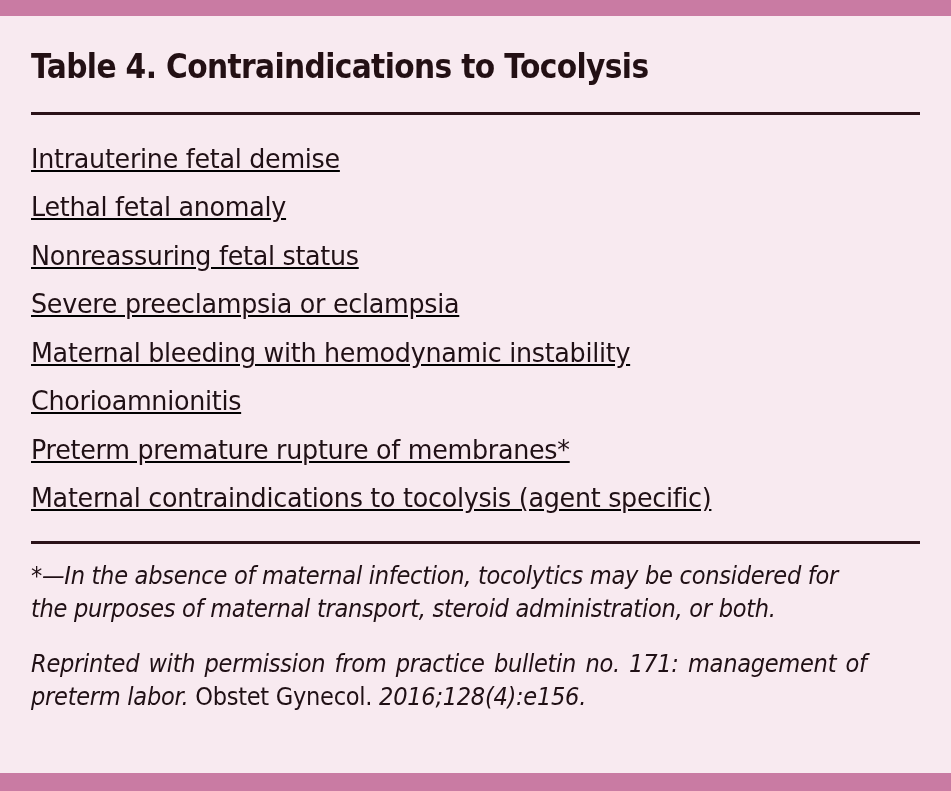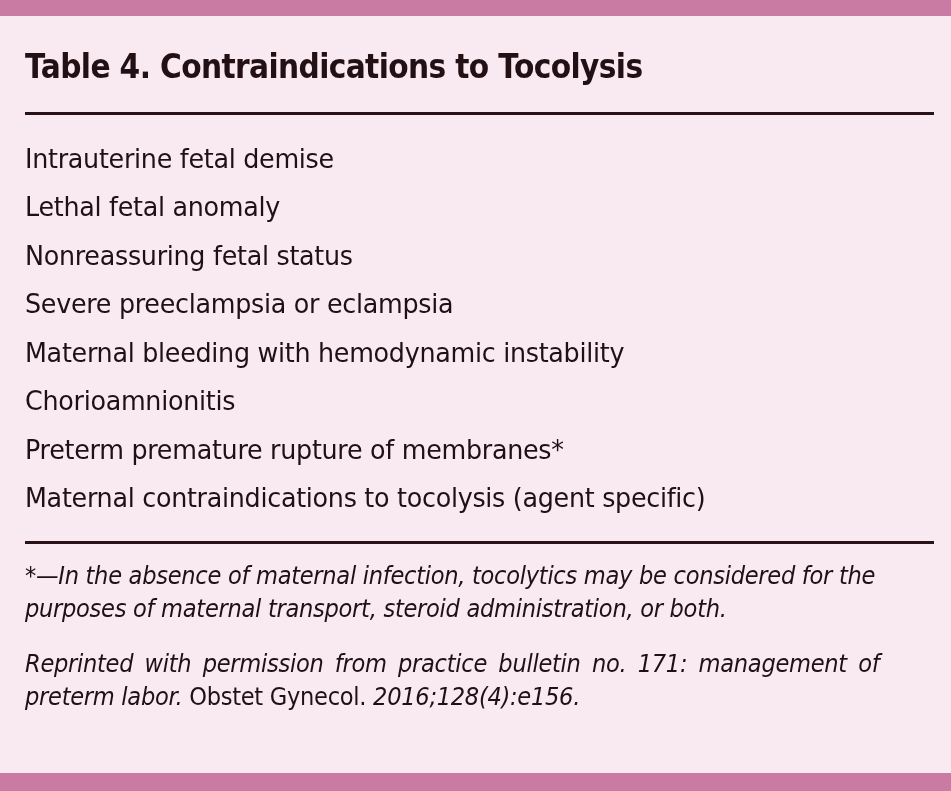--- a/index.html
+++ b/index.html
@@ -26,23 +26,22 @@
     width: 100%;
     background: #c97ba3;
     flex: 0 0 auto;
   }
   .band-top { height: 16px; }
   .band-bottom { height: 18px; }
 
   .card-body {
     flex: 1 1 auto;
     position: relative;
-    padding: 0 17px;
+    padding: 0 31px;
     box-sizing: border-box;
-    margin-left: 8px;
   }
 
   .table-title {
     font-family: "DejaVu Sans", "Liberation Sans", sans-serif;
     font-weight: bold;
     font-size: 33px;
     letter-spacing: -0.7px;
     color: #231014;
     margin: 0;
     padding-top: 32px;
@@ -59,20 +58,21 @@
     border: 0;
   }
   .rule-top { margin-top: 26px; }
   .rule-bottom { margin-top: 18px; }
 
   .item-list {
     list-style: none;
     margin: 0;
     padding: 0;
     padding-top: 20px;
+    text-decoration: underline;
   }
   .item-list li {
     font-family: "DejaVu Sans", "Liberation Sans", sans-serif;
     font-size: 27px;
     color: #201015;
     line-height: 48.5px;
     white-space: nowrap;
     letter-spacing: -0.3px;
     transform: scaleX(0.94);
     transform-origin: left center;

